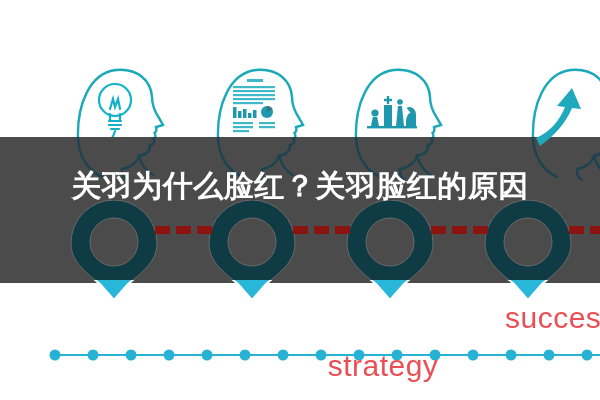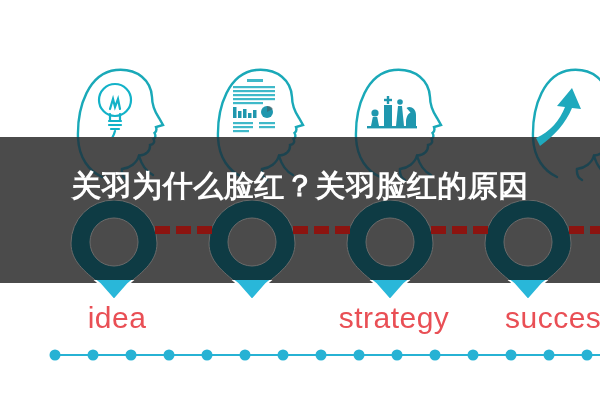--- a/index.html
+++ b/index.html
@@ -221,22 +221,21 @@
     <div class="dash"></div>
   </div>
   <div class="dash-group" style="left:569px;">
     <div class="dash"></div>
     <div class="dash"></div>
 
   </div>
 
   <div class="title">关羽为什么脸红？关羽脸红的原因</div>
 
-  <span class="step-label" style="left:117px;">idea</span>
-  <span class="step-label" style="left:394px;">strategy</span>
+  <span class="step-label" style="left:383px;margin-top:48px;">strategy</span>
   <span class="step-label no-center" style="left:505px;">success</span>
 
   <svg class="dotline-svg" width="600" height="30" viewBox="0 0 600 30">
     <line x1="50" y1="15" x2="600" y2="15" stroke="#27b2d4" stroke-width="2.2"></line>
     <g fill="#27b2d4">
       <circle cx="55" cy="15" r="5.5"></circle>
         <circle cx="93" cy="15" r="5.5"></circle>
       <circle cx="131" cy="15" r="5.5"></circle>
         <circle cx="169" cy="15" r="5.5"></circle>
       <circle cx="207" cy="15" r="5.5"></circle>

